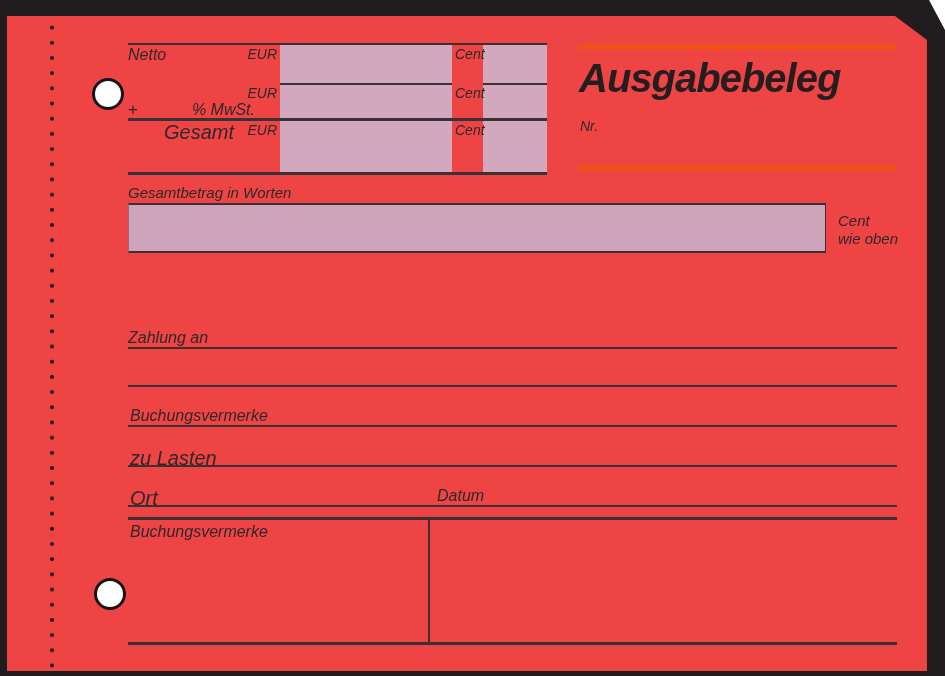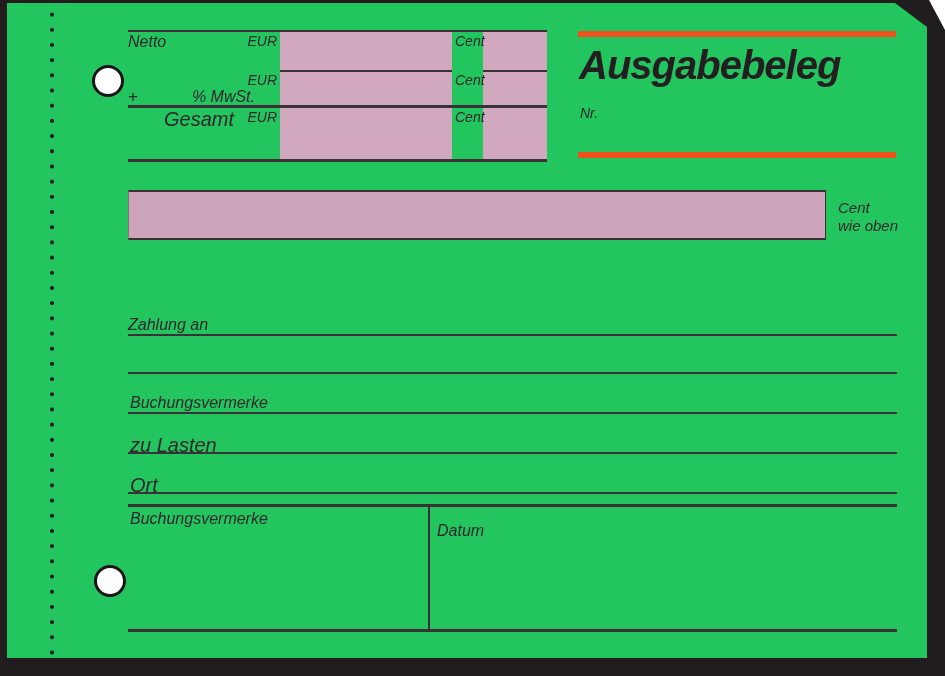--- a/index.html
+++ b/index.html
@@ -2,21 +2,21 @@
 <html><head>
 <meta charset="utf-8">
 <style>
   html,body{margin:0;padding:0;background:#ffffff;}
   .photo{position:relative;width:945px;height:676px;background:#ffffff;overflow:hidden;
          font-family:"Liberation Sans",sans-serif;}
   
   .backing{position:absolute;left:0;top:0;width:945px;height:676px;background:#211d1f;
            clip-path:polygon(0 0,929px 0,945px 30px,945px 676px,0 676px);}
   
-  .sheet{position:absolute;left:7px;top:3px;width:920px;height:655px;background:#22c55e;
+  .sheet{position:absolute;left:7px;top:16px;width:920px;height:655px;background:#ef4444;
          clip-path:polygon(0 0,888px 0,920px 24px,920px 655px,0 655px);color:#2e282c;}
   .lbl{position:absolute;font-style:italic;font-size:15px;line-height:1.05;white-space:nowrap;color:#2e282c;}
   .rule{position:absolute;background:#3a3136;height:2px;}
   .thick{height:3px;}
   .thin{height:1.5px;}
   .shade{position:absolute;background:#d1a8bd;}
   
   .perforation{position:absolute;left:42px;top:4px;width:6px;height:648px;
     background-image:radial-gradient(circle at 50% 50%, #241f22 1.7px, rgba(0,0,0,0) 2.3px);
     background-size:6px 15.2px;background-repeat:repeat-y;}
@@ -70,38 +70,39 @@
       <div class="lbl smtxt" style="left:448px;top:107px;">Cent</div>
     </div>
 
     <div>
       <div class="orangebar" style="top:28px;"></div>
       <div class="title">Ausgabebeleg</div>
       <div class="lbl" style="left:573px;top:103px;font-size:14px;">Nr.</div>
       <div class="orangebar" style="top:149px;"></div>
     </div>
 
+    <div class="lbl" style="left:121px;top:169px;">Gesamtbetrag in Worten</div>
     <div class="wortenbox"></div>
     <div class="lbl" style="left:831px;top:197px;">Cent</div>
     <div class="lbl" style="left:831px;top:215px;">wie oben</div>
 
 
     <div class="lbl" style="left:121px;top:314px;font-size:16px;font-style:italic;">Zahlung an</div>
     <div class="rule thin" style="left:121px;top:331px;width:769px;"></div>
 
     <div class="rule thin" style="left:121px;top:369px;width:769px;"></div>
 
     <div class="lbl" style="left:123px;top:392px;font-size:16px;">Buchungsvermerke</div>
     <div class="rule thin" style="left:121px;top:409px;width:769px;"></div>
 
     <div class="lbl" style="left:123px;top:432px;font-size:20px;">zu Lasten</div>
     <div class="rule thin" style="left:121px;top:449px;width:769px;"></div>
 
     <div class="lbl" style="left:123px;top:472px;font-size:20px;">Ort</div>
-    <div class="lbl" style="left:430px;top:472px;font-size:16px;margin-top:48px;">Datum</div>
+    <div class="lbl" style="left:430px;top:472px;font-size:16px;">Datum</div>
     <div class="rule thin" style="left:121px;top:489px;width:769px;"></div>
 
     <div class="rule thick" style="left:121px;top:501px;width:769px;"></div>
     <div class="lbl" style="left:123px;top:508px;font-size:16px;">Buchungsvermerke</div>
     <div class="rule" style="left:421px;top:501px;width:1.8px;height:126px;"></div>
     <div class="rule thick" style="left:121px;top:626px;width:769px;"></div>
 
   </div>
 </div>
 

